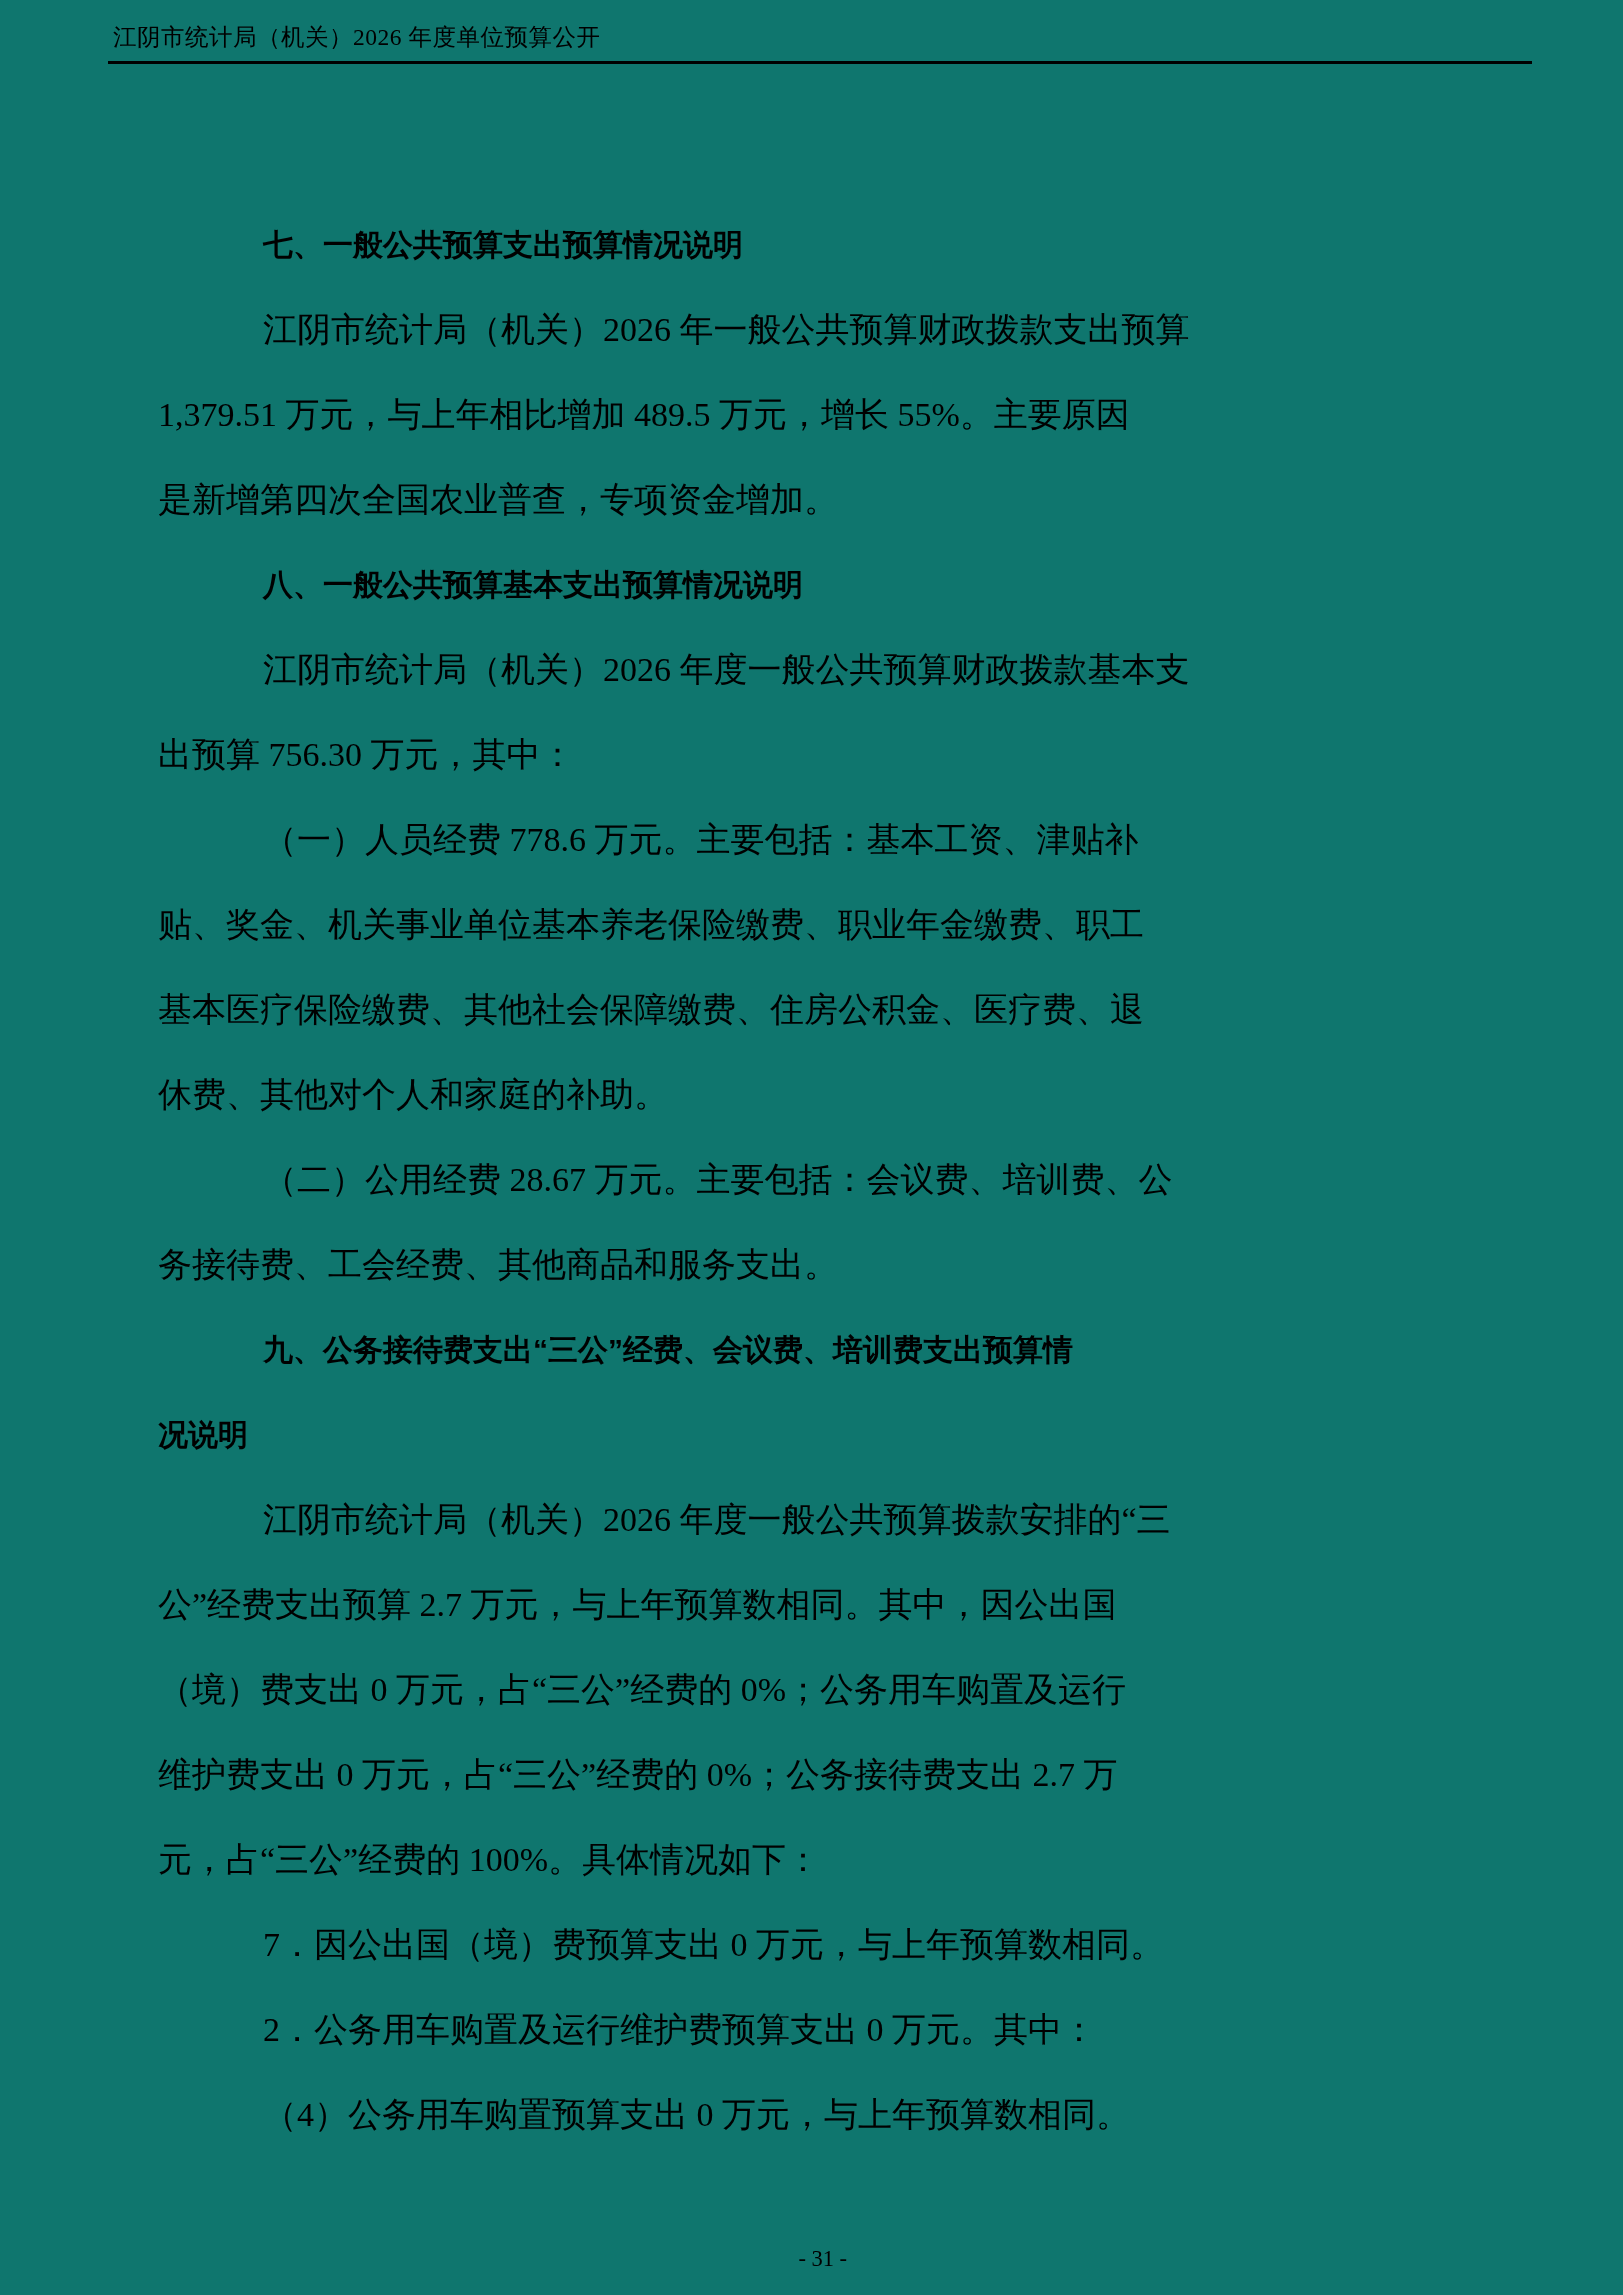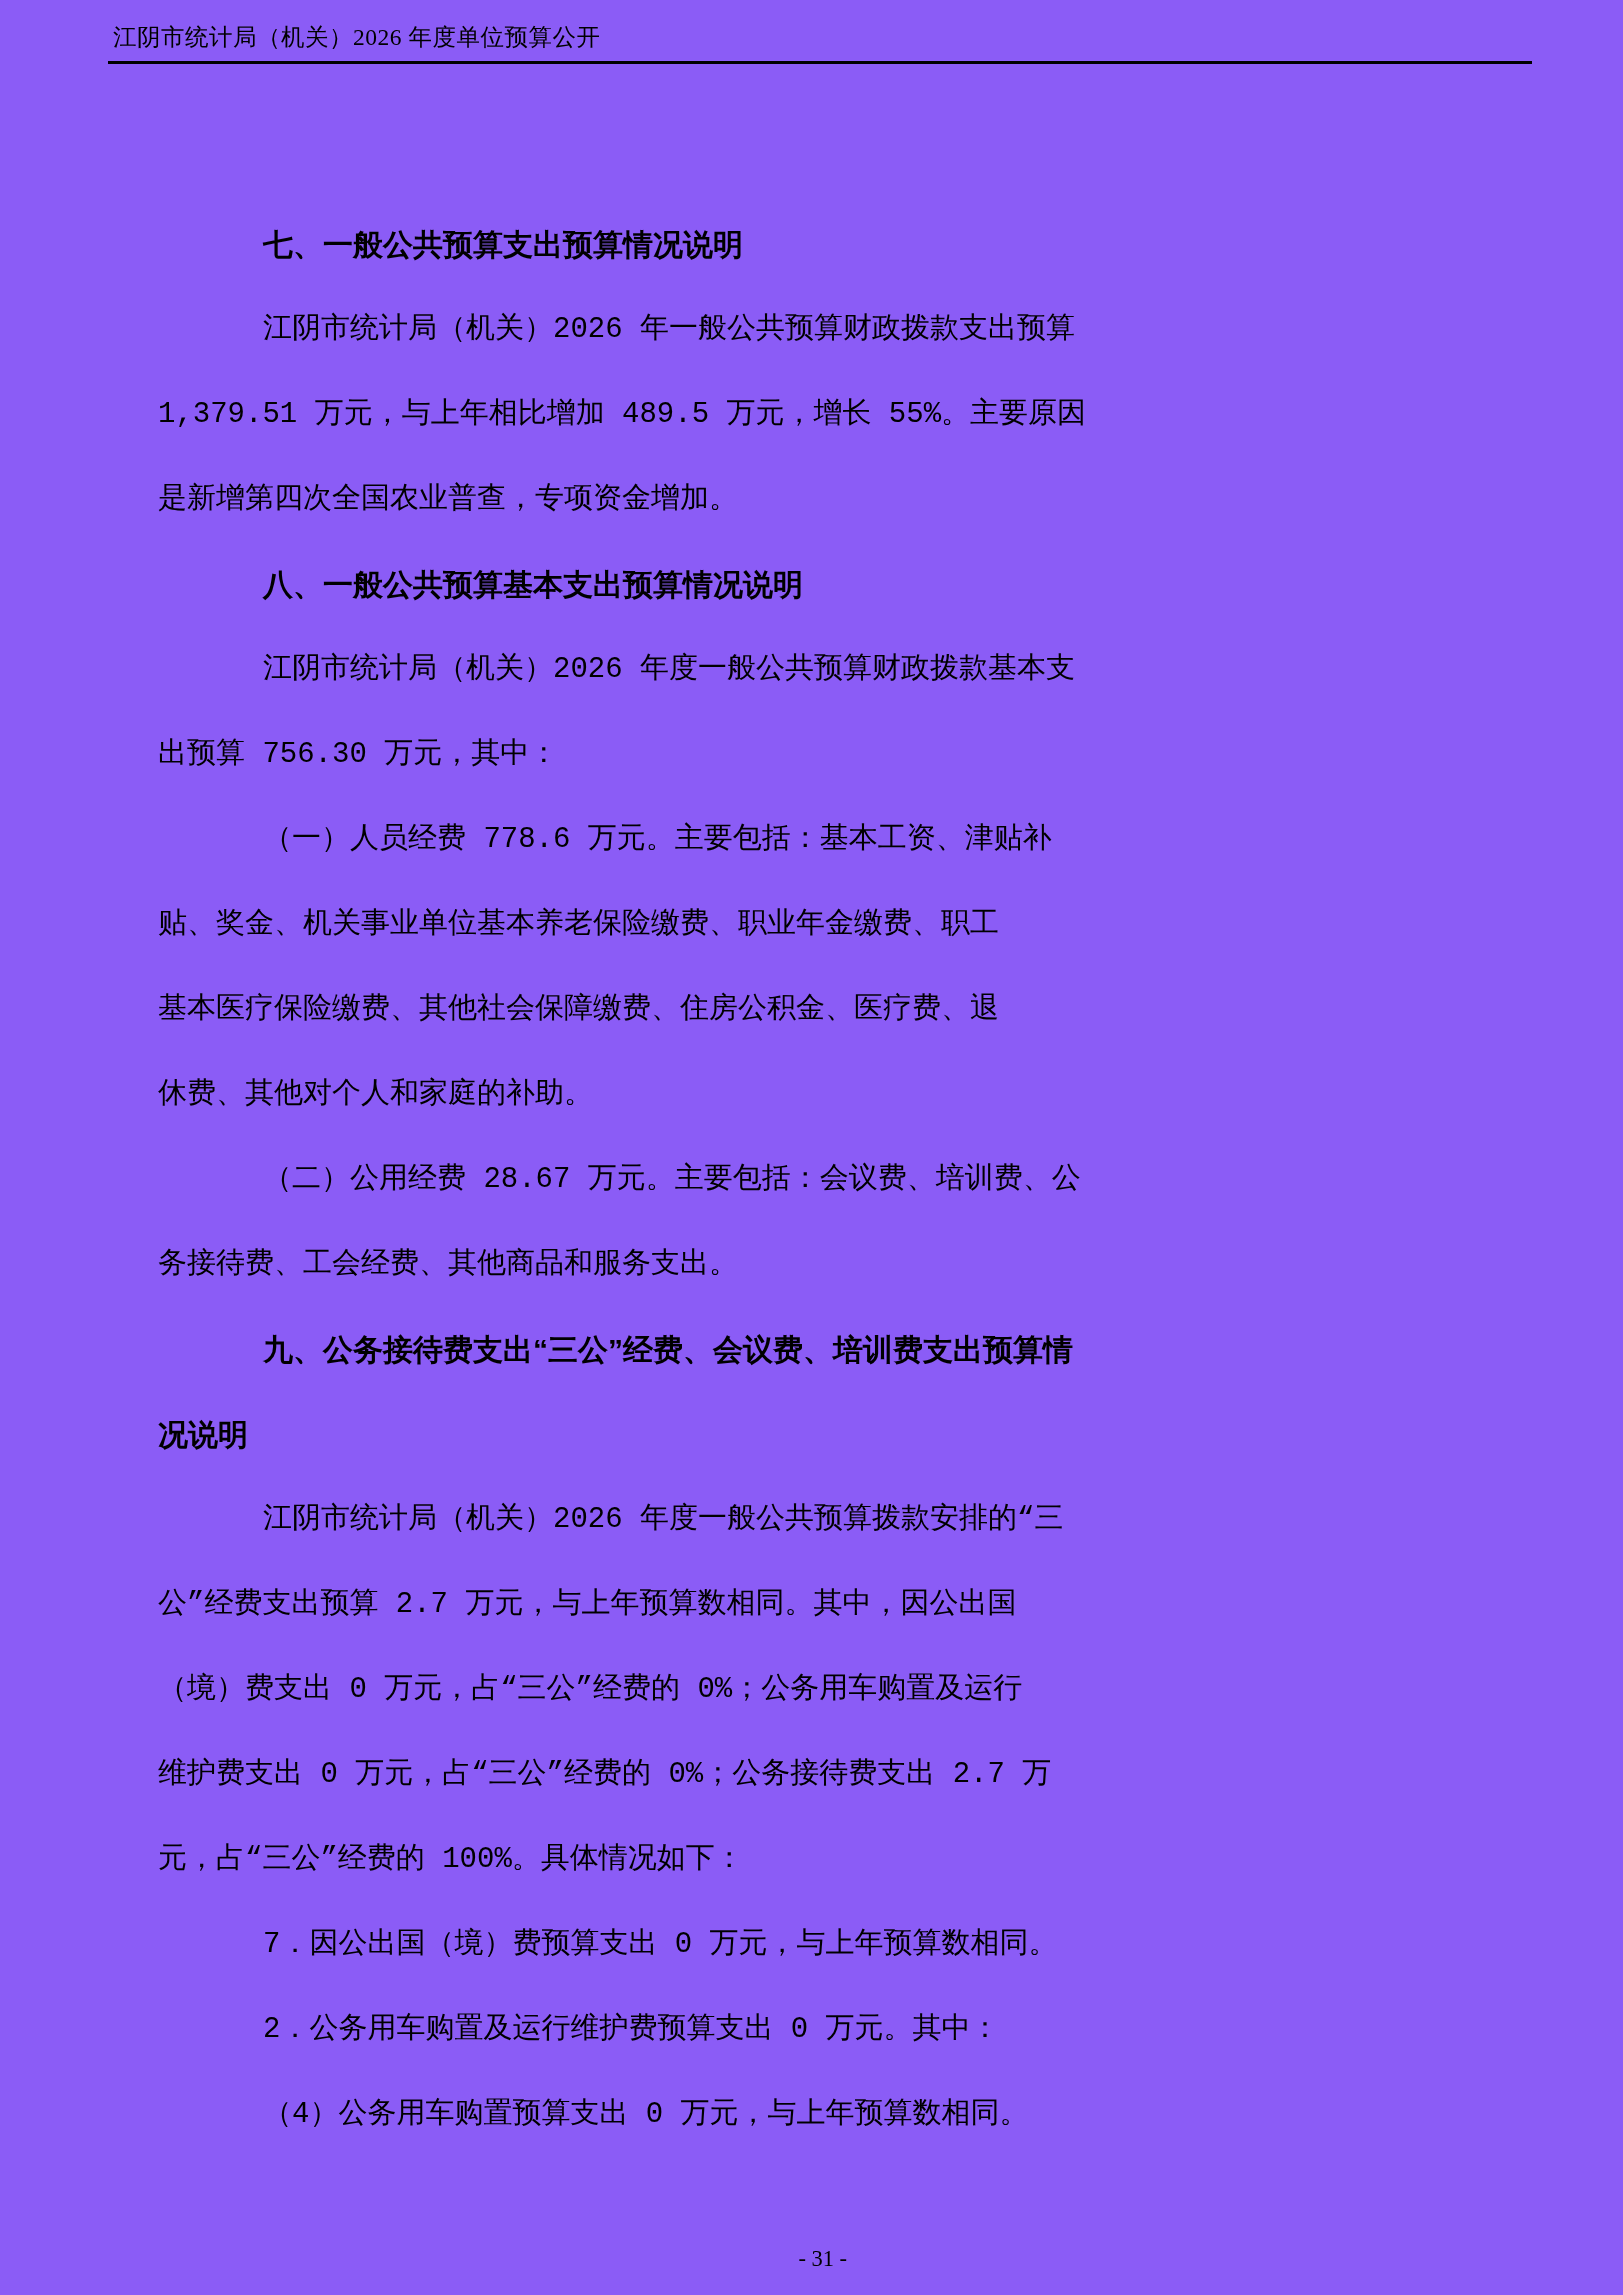--- a/index.html
+++ b/index.html
@@ -4,21 +4,21 @@
 <style>
   html, body {
     margin: 0;
     padding: 0;
     background: #ffffff;
   }
   .page {
     position: relative;
     width: 1623px;
     height: 2295px;
-    background: #8b5cf6;
+    background: #0f766e;
     color: #000000;
     overflow: hidden;
     font-family: "Liberation Serif", "DejaVu Serif", serif;
   }
   .header-title {
     position: absolute;
     left: 113px;
     top: 22.5px;
     font-size: 23.5px;
     line-height: 29px;
@@ -36,23 +36,23 @@
   }
   .doc-body {
     position: absolute;
     left: 158px;
     top: 202px;
     width: 1314px;
   }
   .line {
     height: 85px;
     line-height: 85px;
-    font-size: 29px;
+    font-size: 34px;
     white-space: pre;
-    font-family: Liberation Mono, monospace;
+    font-family: Liberation Serif, serif;
   }
   .line.indent {
     padding-left: 105px;
   }
   .line.heading {
     font-weight: 700;
     font-size: 30px;
     font-family: "Liberation Sans", "DejaVu Sans", sans-serif;
   }
   .footer {

